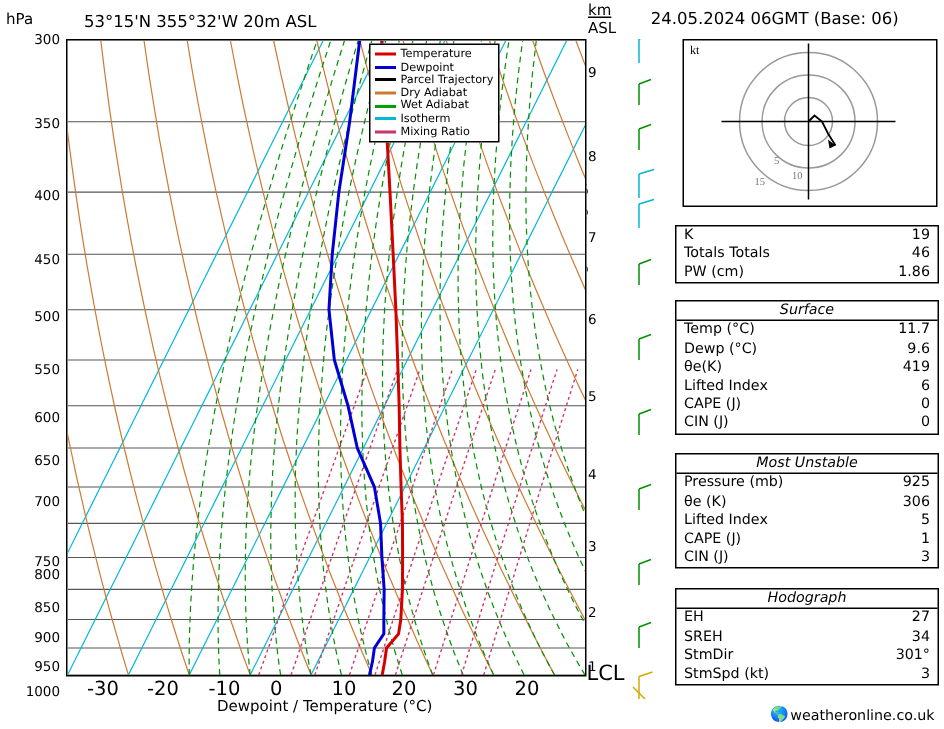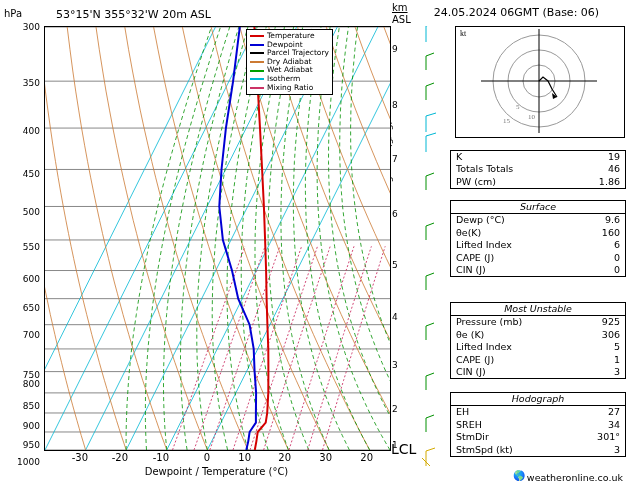--- a/index.html
+++ b/index.html
@@ -8,21 +8,21 @@
   
   #skewt{left:0;top:0;width:404px;height:486px;}
   #plot{position:absolute;left:44px;top:26px;width:345px;height:423px;border:1px solid #000;background:#fff;overflow:hidden;}
   #plot svg{position:absolute;left:0;top:0;}
   .hlabel{position:absolute;font-size:9px;color:#000;text-align:right;width:40px;}
   .hPa-title{position:absolute;left:4px;top:8px;font-size:10px;color:#000;}
   .km-title{position:absolute;left:392px;top:2px;font-size:10px;color:#000;text-decoration:underline;}
   .asl-title{position:absolute;left:392px;top:14px;font-size:10px;color:#000;}
   .toptitle{position:absolute;left:56px;top:8px;font-size:11px;color:#000;}
   .xlabel{position:absolute;left:44px;top:466px;width:345px;text-align:center;font-size:10px;}
-  .xtick{position:absolute;font-size:10px;color:#000;text-align:right;width:30px;}
+  .xtick{position:absolute;font-size:13px;color:#000;text-align:left;width:30px;}
   .rlabel{position:absolute;font-size:9px;color:#000;width:20px;text-align:left;}
   .mixlabel{position:absolute;font-size:9px;color:#b00000;}
   .mixaxis{position:absolute;left:383px;top:206px;font-size:9px;color:#000;transform:rotate(-90deg);transform-origin:left top;white-space:nowrap;}
   .lcl{position:absolute;font-size:14px;color:#000;}
   
   #legend{position:absolute;left:246px;top:29px;background:#fff;border:1px solid #000;padding:2px 3px;font-size:7.5px;line-height:8.6px;}
   #legend .row{display:flex;align-items:center;white-space:nowrap;}
   #legend .sw{width:14px;height:2px;margin-right:3px;display:inline-block;}
   
   #right{left:404px;top:0;width:225px;height:486px;}
@@ -237,26 +237,30 @@
     </div>
   <div class="line">
       <span>PW (cm)</span>
       <span>1.86</span>
     </div>
 </div>
 
 <div class="panel" style="top:200px">
   <div class="title">Surface</div>
   <div class="line">
+      <span>Temp (°C)</span>
+      <span>11.7</span>
+    </div>
+  <div class="line">
       <span>Dewp (°C)</span>
       <span>9.6</span>
     </div>
   <div class="line">
       <span>θe(K)</span>
-      <span>160</span>
+      <span>419</span>
     </div>
   <div class="line">
       <span>Lifted Index</span>
       <span>6</span>
     </div>
   <div class="line">
       <span>CAPE (J)</span>
       <span>0</span>
     </div>
   <div class="line">

